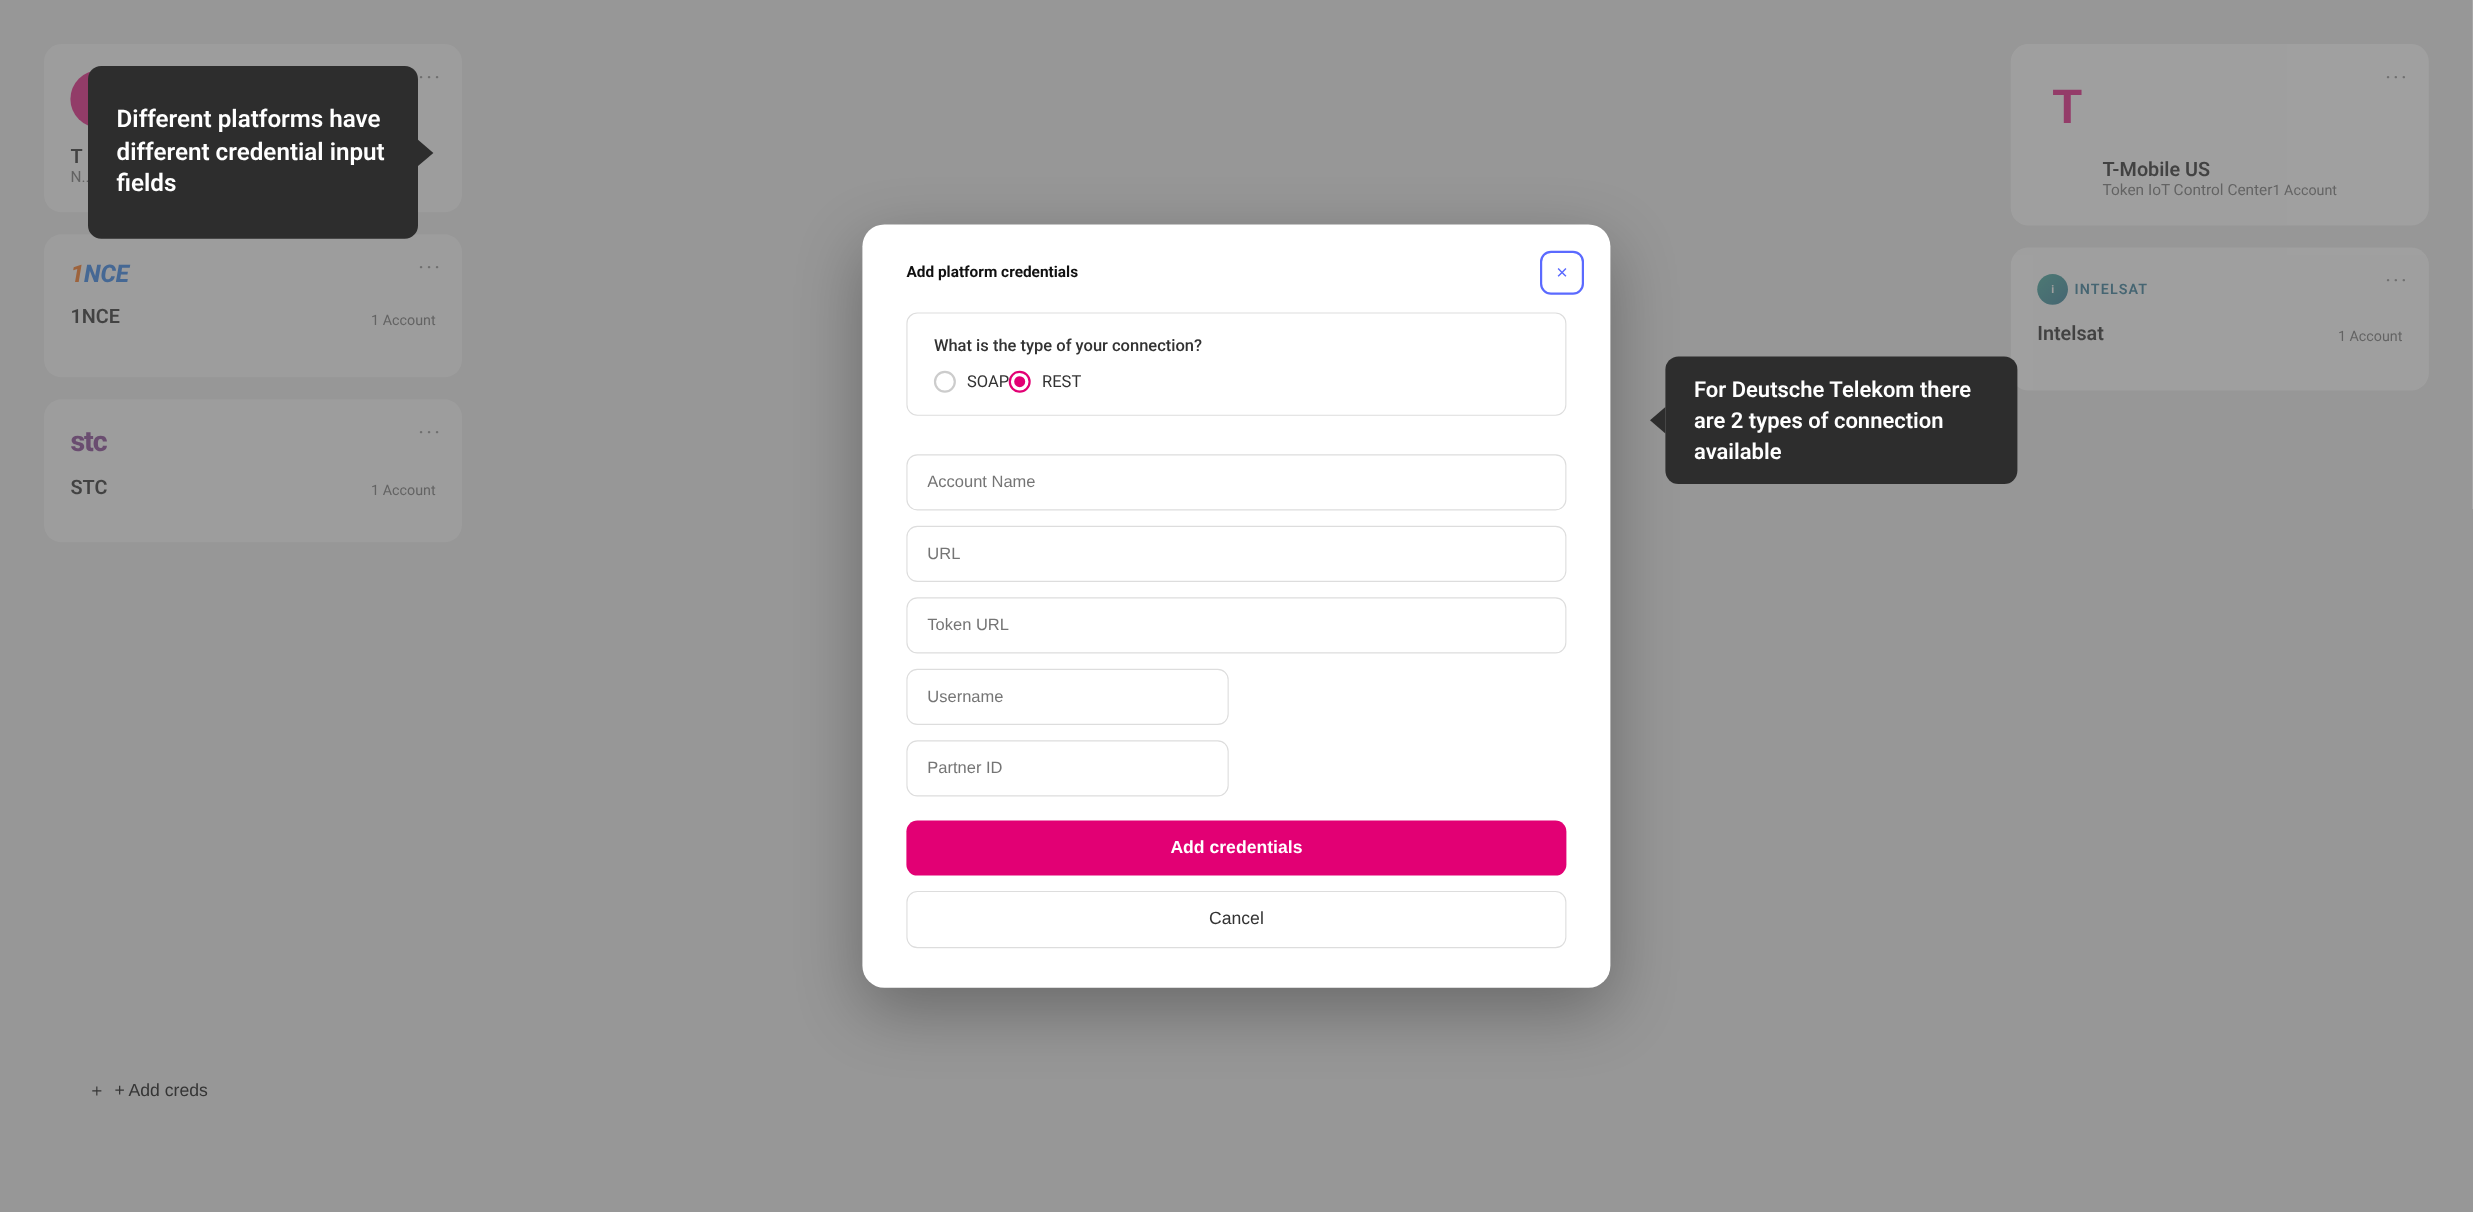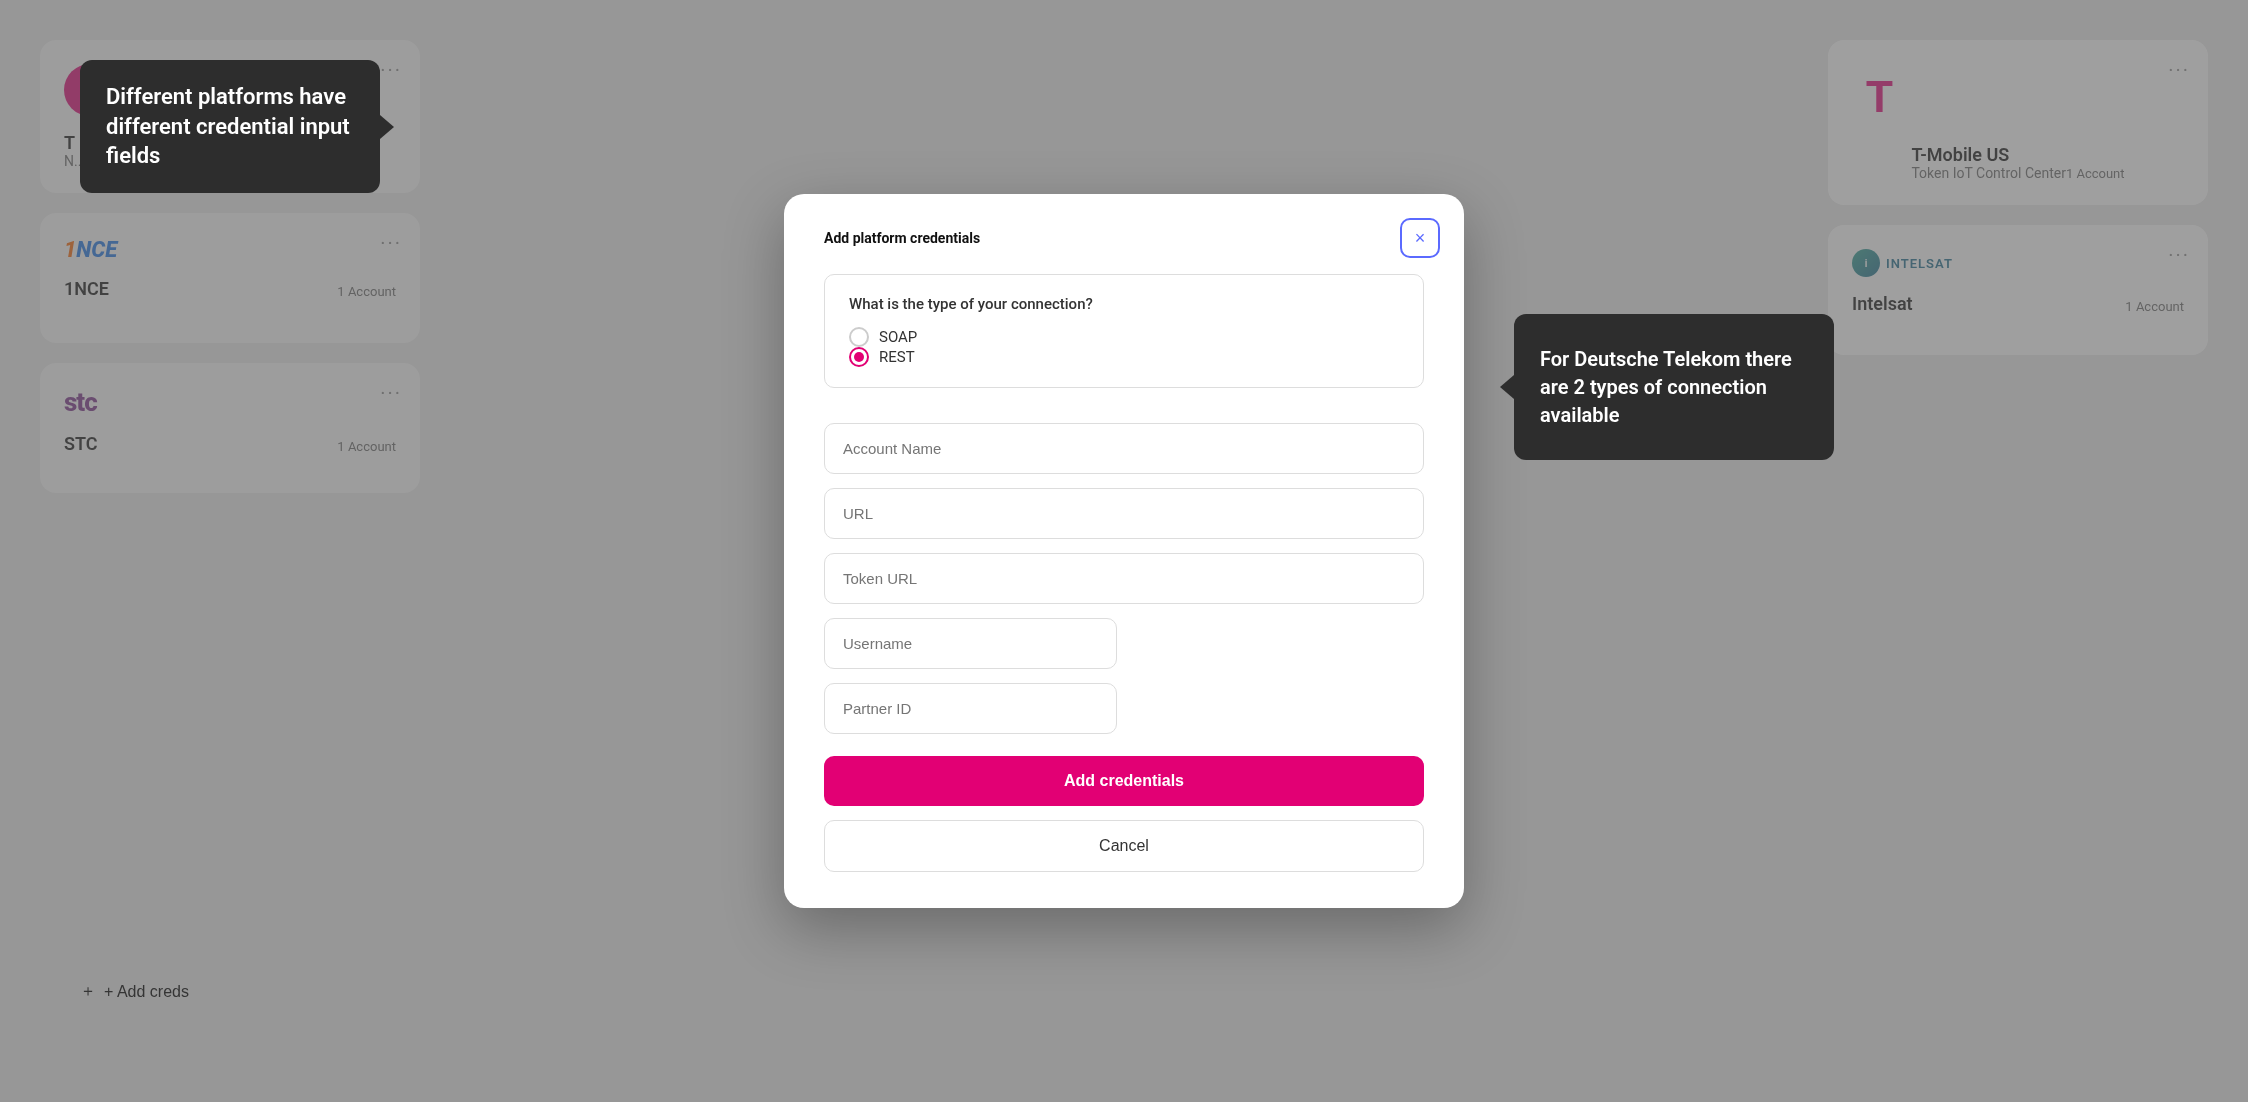--- a/index.html
+++ b/index.html
@@ -217,21 +217,21 @@
 
     .connection-type-label {
       font-size: 15px;
       font-weight: 500;
       color: #333;
       margin-bottom: 14px;
     }
 
     .radio-group {
       display: flex;
-      flex-direction: column;
+      flex-direction: row;
       gap: 0;
     }
 
     .radio-item {
       display: flex;
       align-items: center;
       gap: 10px;
       cursor: pointer;
     }
 
@@ -315,21 +315,21 @@
     }
 
     
     .tooltip-left {
       position: absolute;
       left: 80px;
       top: 50px;
       background: #2d2d2d;
       color: white;
       border-radius: 12px;
-      padding: 22px 26px;
+      padding: 34px 26px;
       width: 300px;
       font-size: 22px;
       font-weight: 600;
       line-height: 1.35;
       z-index: 10;
     }
 
     .tooltip-left::after {
       content: '';
       position: absolute;
@@ -344,21 +344,21 @@
     }
 
     
     .tooltip-right {
       position: absolute;
       right: 60px;
       top: 140px;
       background: #2d2d2d;
       color: white;
       border-radius: 12px;
-      padding: 31px 26px;
+      padding: 16px 26px;
       width: 320px;
       font-size: 20px;
       font-weight: 600;
       line-height: 1.4;
       z-index: 20;
     }
 
     .tooltip-right::before {
       content: '';
       position: absolute;

